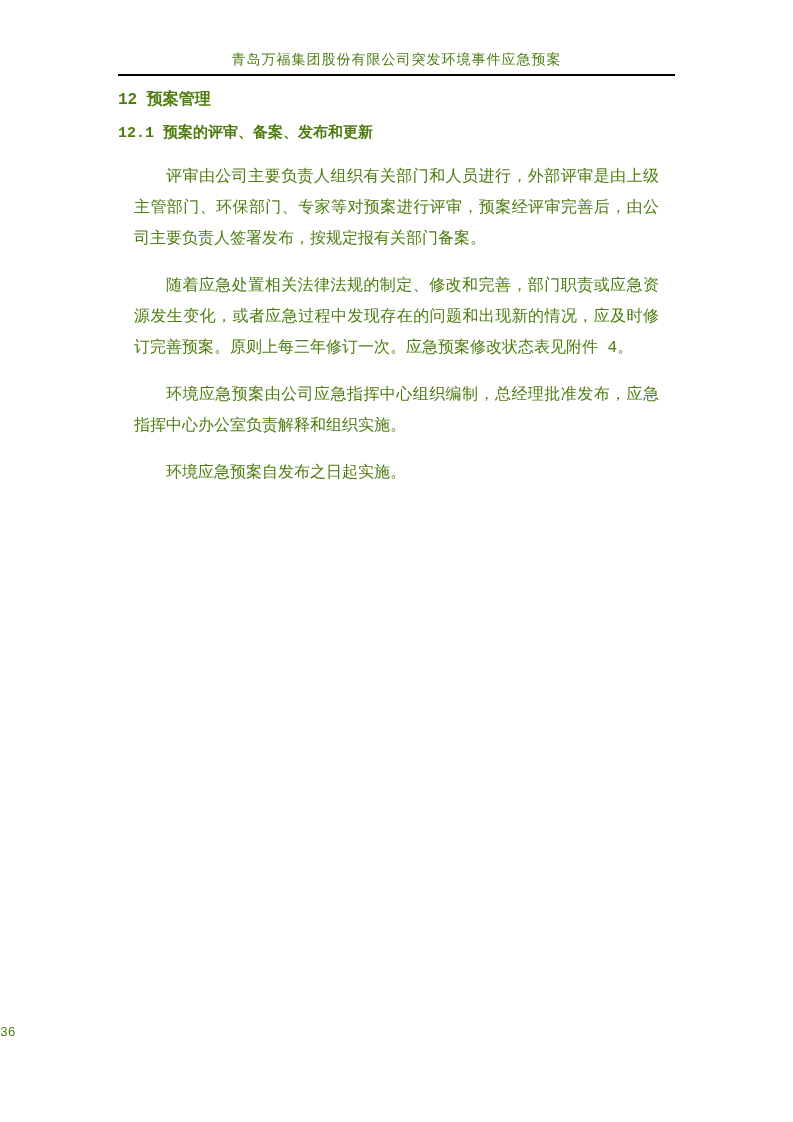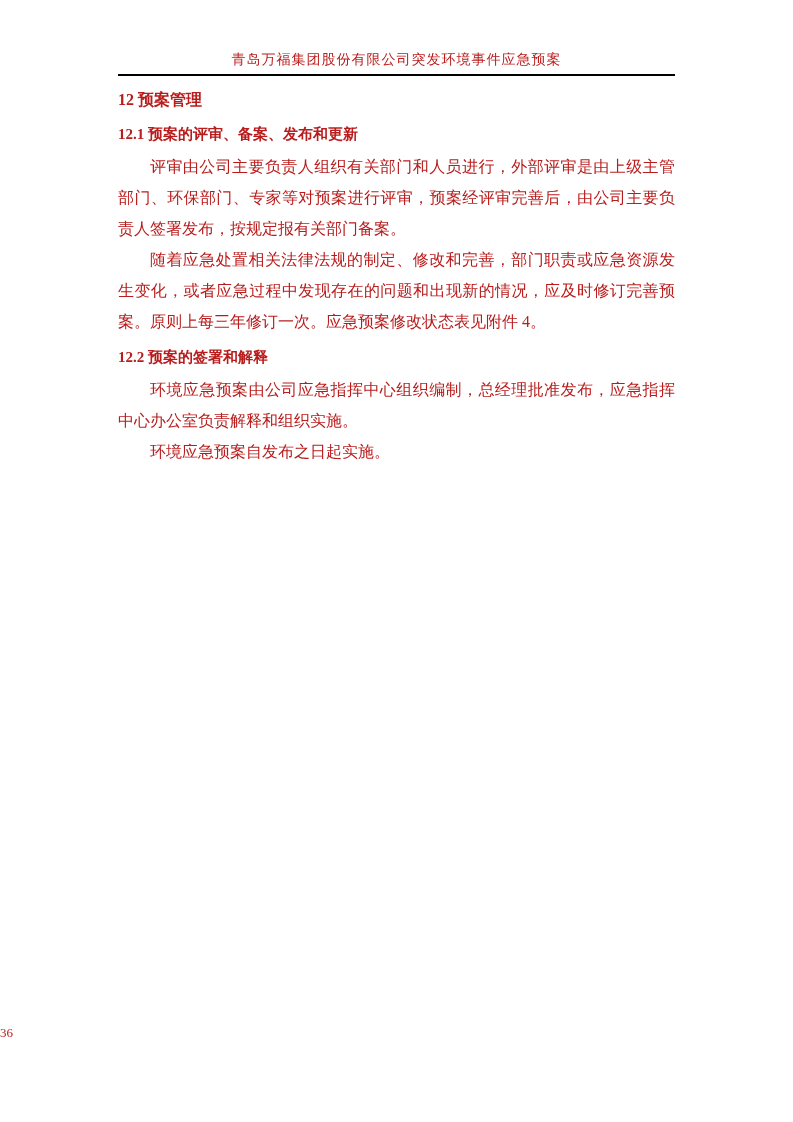--- a/index.html
+++ b/index.html
@@ -5,22 +5,22 @@
   html, body {
     margin: 0;
     padding: 0;
     background: #ffffff;
   }
   .page {
     position: relative;
     width: 785px;
     height: 1122px;
     background: #ffffff;
-    font-family: Liberation Serif, serif;
-    color: #b91c1c;
+    font-family: Liberation Mono, monospace;
+    color: #4d7c0f;
     overflow: hidden;
   }
   .doc-header {
     position: absolute;
     top: 49px;
     left: 118px;
     width: 557px;
     text-align: center;
     font-size: 14px;
     line-height: 22px;
@@ -42,21 +42,21 @@
   }
   .subsection-heading {
     font-size: 15px;
     font-weight: bold;
     line-height: 24px;
     margin: 8px 0 5px 0;
   }
   .body-para {
     font-size: 16px;
     line-height: 31px;
-    margin: 0;
+    margin: 16px;
     text-indent: 2em;
     text-align: justify;
   }
   .doc-footer {
     position: absolute;
     top: 1024px;
     left: 0;
     width: 793px;
     text-align: left;
     font-size: 13px;
@@ -75,21 +75,20 @@
   <div class="content">
 
     <h1 class="chapter-title">12 预案管理</h1>
 
     <h2 class="subsection-heading">12.1 预案的评审、备案、发布和更新</h2>
 
     <p class="body-para">评审由公司主要负责人组织有关部门和人员进行，外部评审是由上级主管部门、环保部门、专家等对预案进行评审，预案经评审完善后，由公司主要负责人签署发布，按规定报有关部门备案。</p>
 
     <p class="body-para">随着应急处置相关法律法规的制定、修改和完善，部门职责或应急资源发生变化，或者应急过程中发现存在的问题和出现新的情况，应及时修订完善预案。原则上每三年修订一次。应急预案修改状态表见附件 4。</p>
 
-    <h2 class="subsection-heading">12.2 预案的签署和解释</h2>
 
     <p class="body-para">环境应急预案由公司应急指挥中心组织编制，总经理批准发布，应急指挥中心办公室负责解释和组织实施。</p>
 
 
     <p class="body-para">环境应急预案自发布之日起实施。</p>
 
   </div>
 
   <div class="doc-footer">
     <span>36</span>

